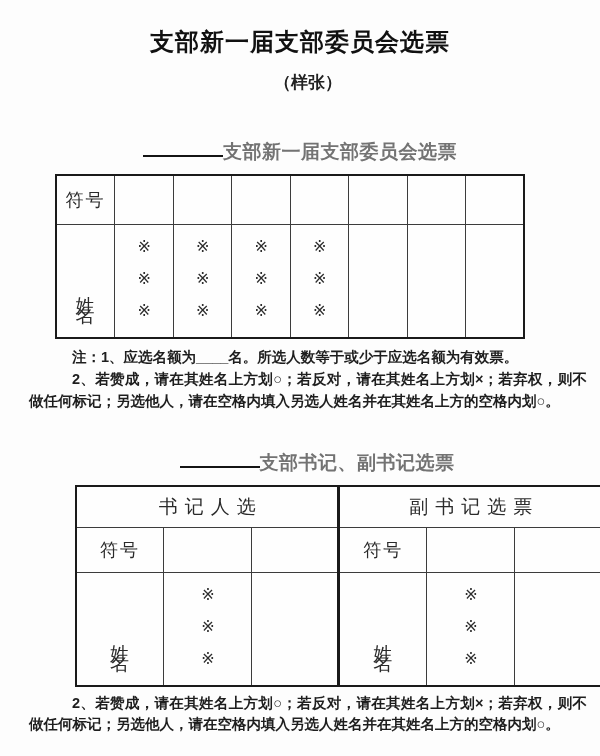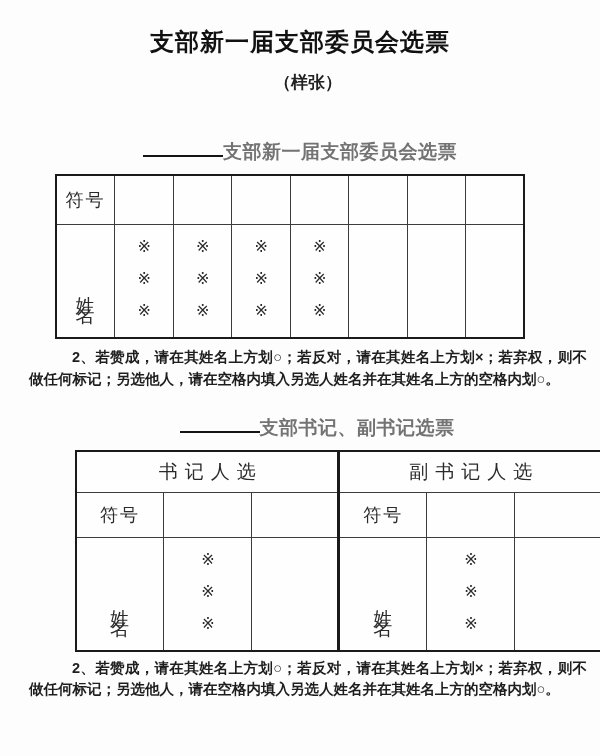--- a/index.html
+++ b/index.html
@@ -16,21 +16,21 @@
   }
   .doc-subtitle{
     margin:13px 0 0 0;text-align:center;
     font-size:17px;font-weight:600;color:#222;padding-left:16px;
   }
   .section-heading{
     text-align:center;font-size:19px;font-weight:700;color:#737373;
     letter-spacing:0.5px;white-space:nowrap;
   }
   .section-heading.first{margin-top:45px;}
-  .section-heading.second{margin-top:25px;padding-left:34px;}
+  .section-heading.second{margin-top:38px;padding-left:34px;}
   .blank-line{
     display:inline-block;width:80px;height:1px;
     border-bottom:2.5px solid #141414;margin-bottom:1px;
   }
   
   table{
     border-collapse:collapse;table-layout:fixed;
     background:#fefefe;
   }
   td{
@@ -95,30 +95,31 @@
     <td><span class="vtext mark-stack">※※※</span></td>
     <td><span class="vtext mark-stack">※※※</span></td>
     <td></td>
     <td></td>
     <td></td>
   </tr>
 </tbody>
   </table>
 
 <div class="notes">
+  <p>注：1、应选名额为____名。所选人数等于或少于应选名额为有效票。</p>
   <p>2、若赞成，请在其姓名上方划○；若反对，请在其姓名上方划×；若弃权，则不做任何标记；另选他人，请在空格内填入另选人姓名并在其姓名上方的空格内划○。</p>
 </div>
 
 <div class="section-heading second"><span class="blank-line"></span><span>支部书记、副书记选票</span></div>
 
 <table id="table2" class="ballot-table">
   <tbody>
       <tr class="cand-row">
     <td colspan="3"><span class="kai cand-label">书记人选</span></td>
-    <td colspan="3" class="sep"><span class="kai cand-label">副书记人选</span></td>
+    <td colspan="3" class="sep"><span class="kai cand-label">副书记选票</span></td>
   </tr>
   <tr class="symbol-row-2">
     <td><span class="kai symbol-label">符号</span></td>
     <td></td>
     <td></td>
     <td class="sep"><span class="kai symbol-label">符号</span></td>
     <td></td>
     <td></td>
   </tr>
   <tr class="name-row-2">

